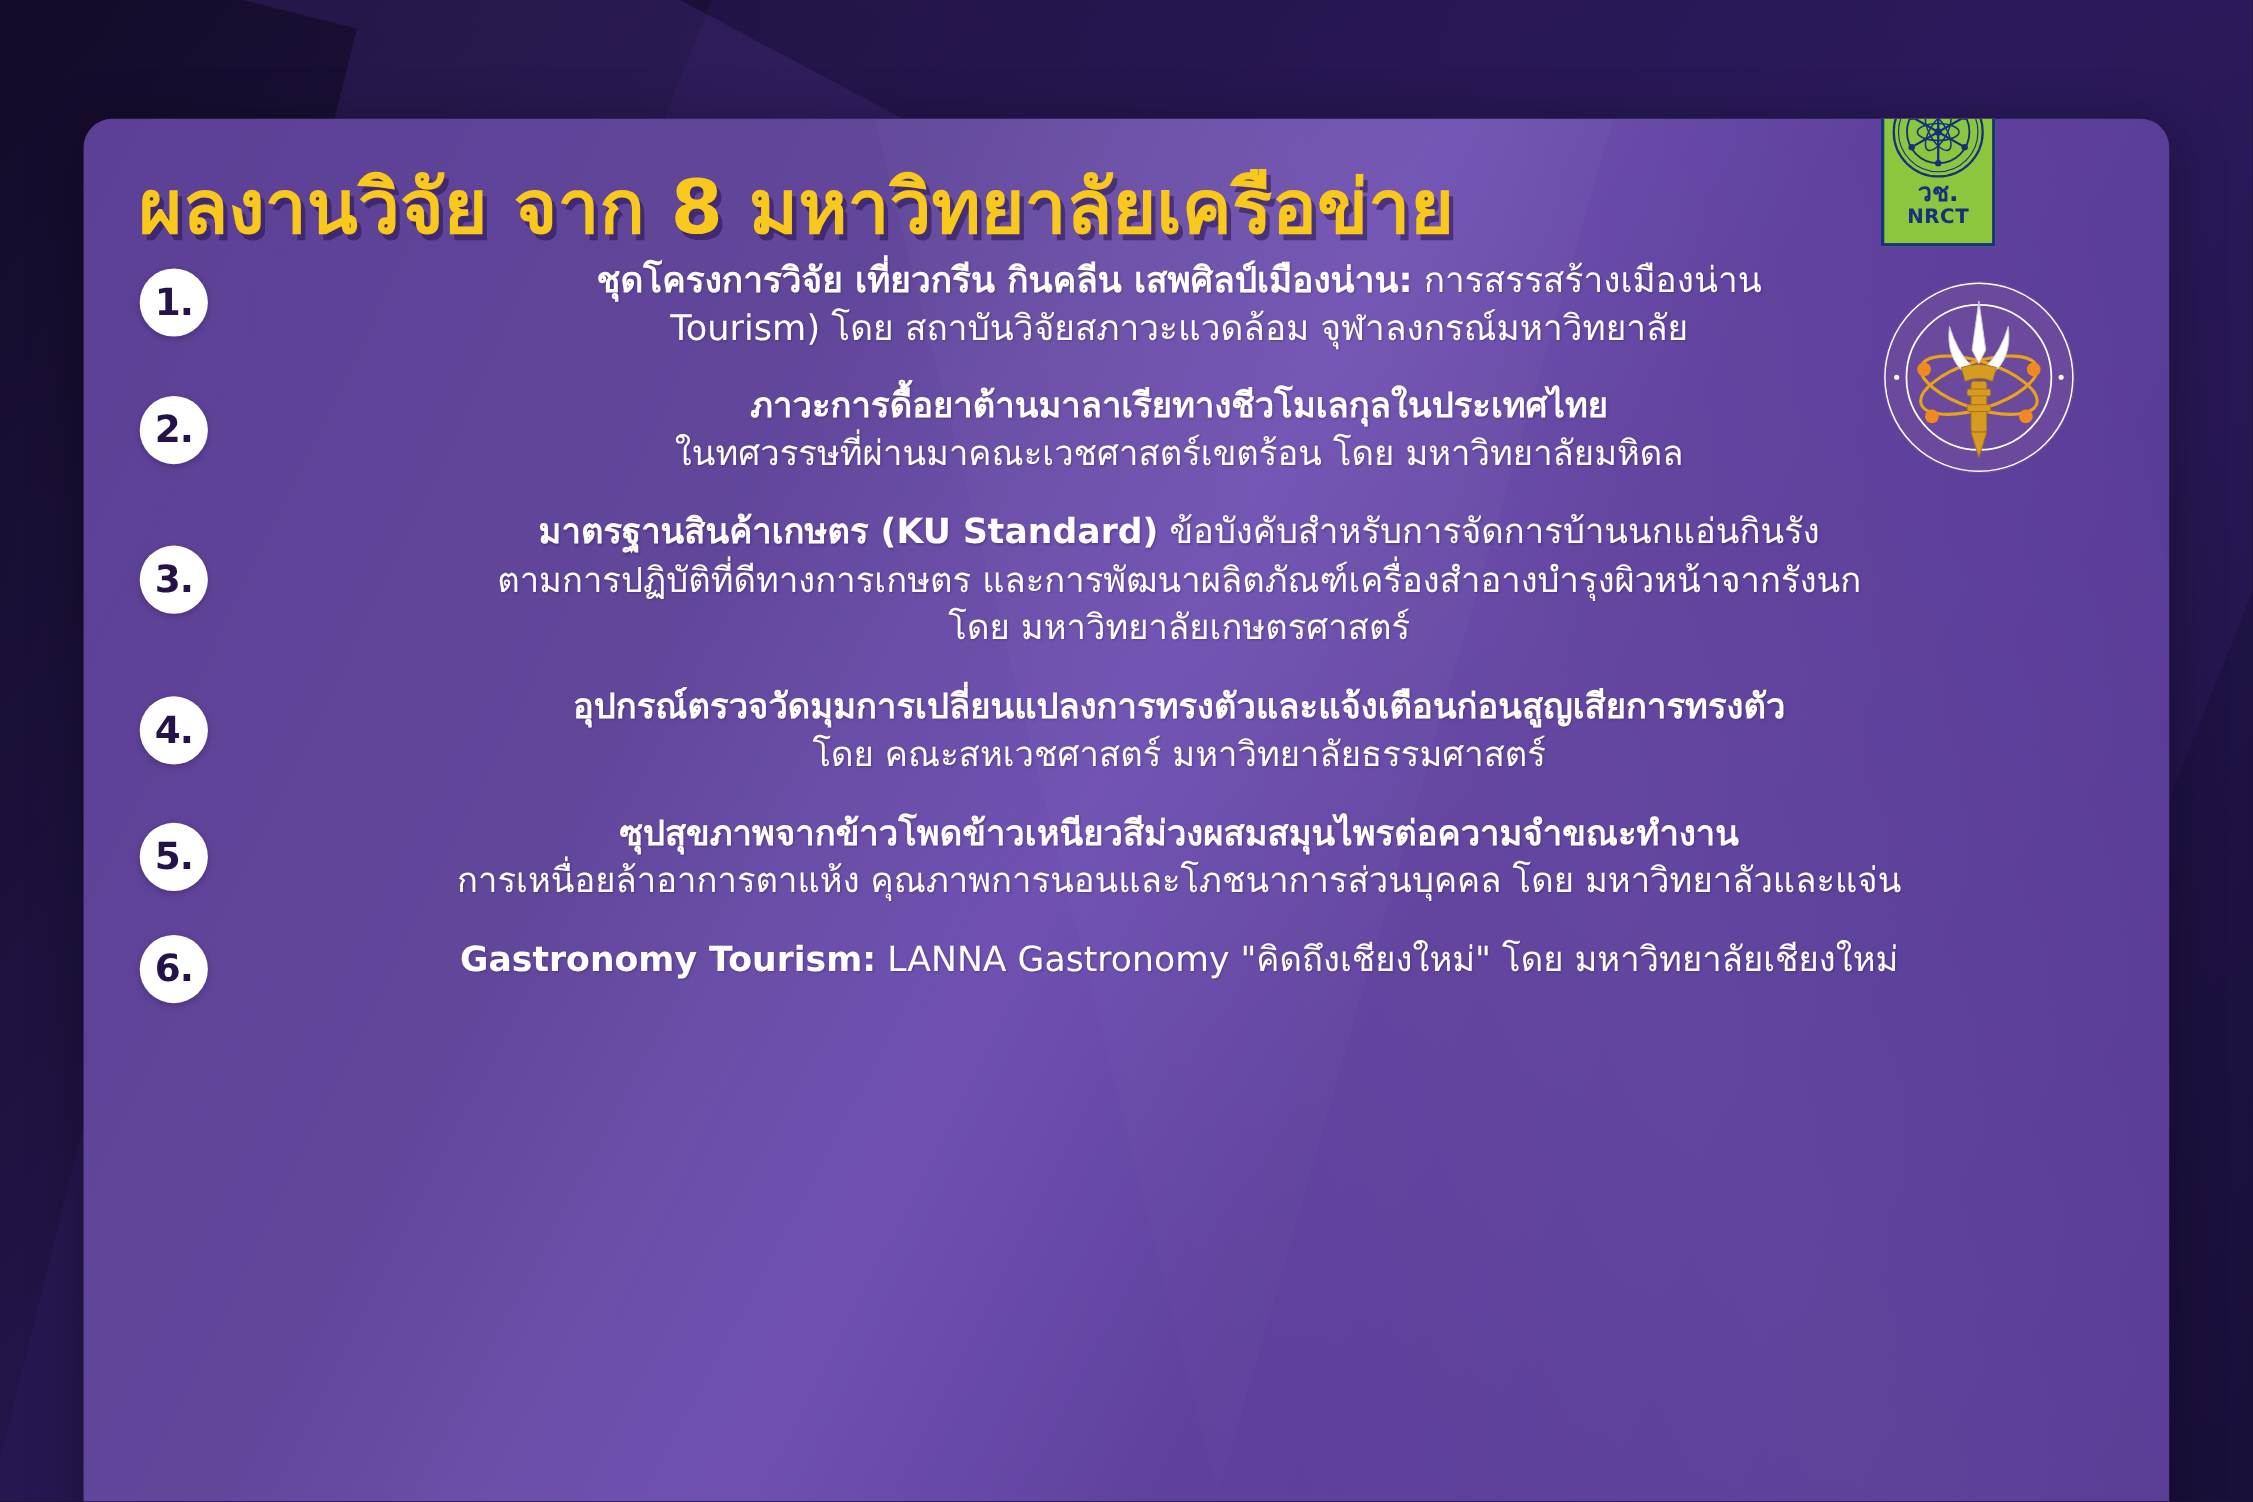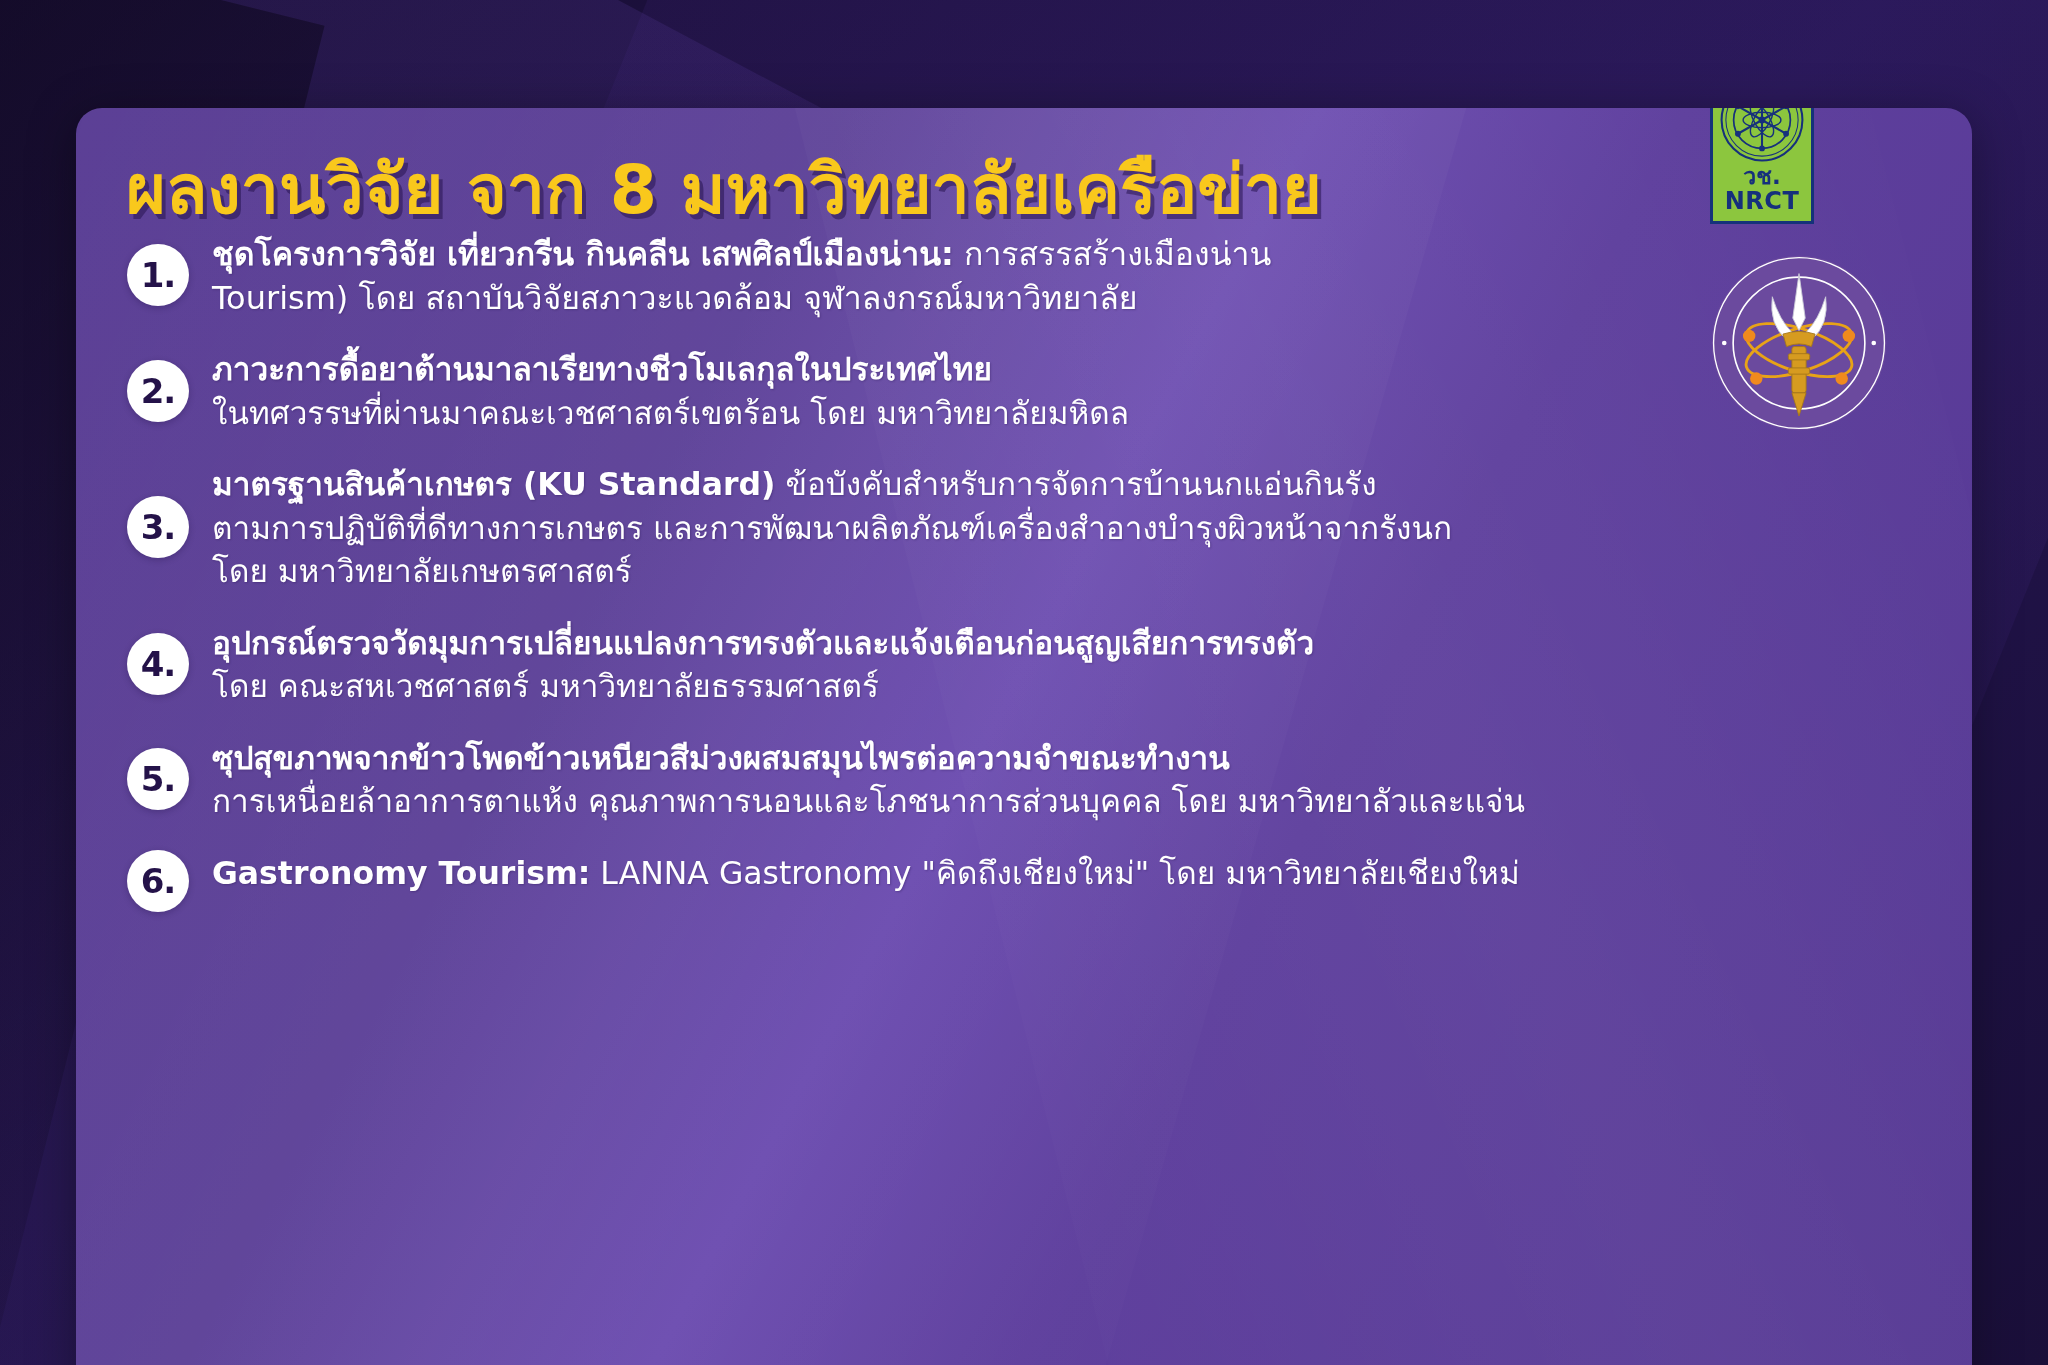--- a/index.html
+++ b/index.html
@@ -132,21 +132,21 @@
   }
   .logo-nrct .th {
     color: #16307c;
     font-size: 23px;
     font-weight: 700;
     line-height: 1;
     margin-top: 2px;
   }
   .logo-nrct .en {
     color: #16307c;
-    font-size: 24px;
+    font-size: 18px;
     font-weight: 700;
     letter-spacing: 0.5px;
     line-height: 1.1;
   }
   .logo-mhesi {
     width: 178px;
     height: 178px;
   }
 
   
@@ -184,20 +184,21 @@
     letter-spacing: -1px;
     box-shadow: 0 2px 6px rgba(20,8,50,0.25);
   }
   .item-body {
     flex: 1 1 auto;
     color: #ffffff;
     font-size: 31.5px;
     line-height: 1.38;
     padding-top: 2px;
     text-shadow: 1px 1px 2px rgba(35,18,75,0.30);
+    text-align: center;
   }
   .item-body .b { font-weight: 700; }
   .item-body .ln { display: block; white-space: nowrap; }
 
   .item-1 .item-body { font-size: 32px; }
   .item-6 { margin-bottom: 0; }
 </style>
 </head>
 <body>
 

